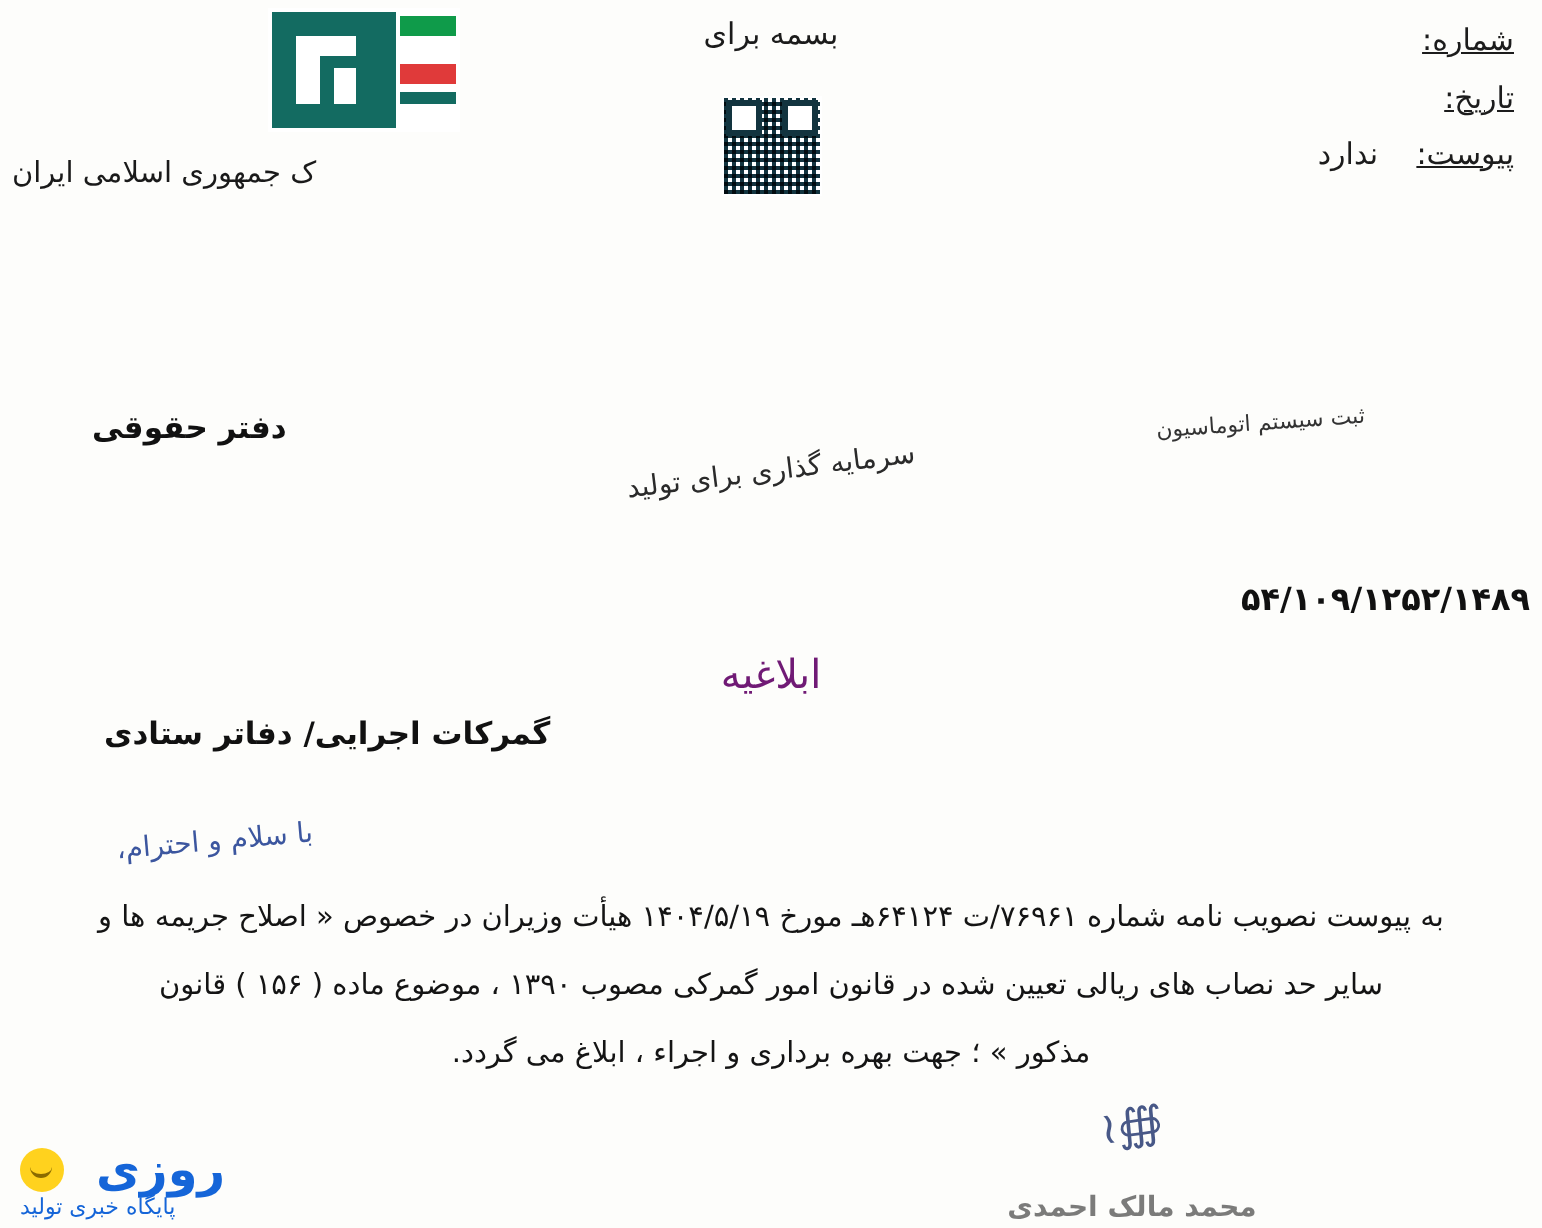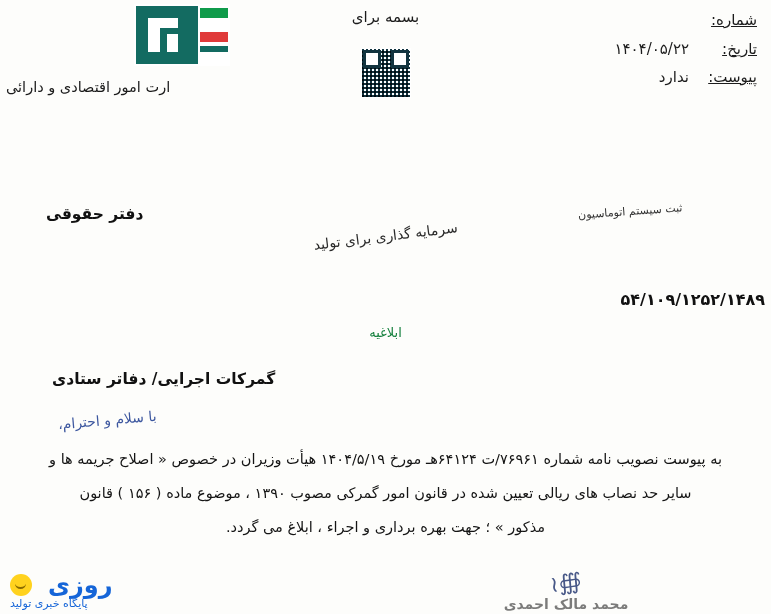--- a/index.html
+++ b/index.html
@@ -139,31 +139,30 @@
     font-weight: bold;
     color: #111;
     letter-spacing: 0.5px;
   }
   .eblagh {
     position: absolute;
     top: 325px;
     left: 0;
     right: 0;
     text-align: center;
-    font-size: 13px;
-    color: #15803d;
+    font-size: 20px;
+    color: #701a75;
   }
   .addressee {
     position: absolute;
     top: 358px;
     left: 52px;
     font-size: 15.5px;
     font-weight: bold;
     color: #111;
-    margin-top: 12px;
   }
   .handwriting {
     position: absolute;
     top: 412px;
     left: 58px;
     font-size: 14px;
     color: #1b3a8f;
     font-family: "DejaVu Serif", serif;
     transform: rotate(-5deg);
     opacity: 0.85;
@@ -199,20 +198,21 @@
     font-family: "DejaVu Serif", serif;
     transform: rotate(-8deg);
     opacity: .8;
   }
   .sig-name {
     font-size: 14px;
     font-weight: bold;
     color: #111;
     opacity: .55;
     letter-spacing: .3px;
+    margin-top: 20px;
   }
 
   
   .news-badge {
     position: absolute;
     bottom: 4px;
     left: 10px;
     display: flex;
     flex-direction: column;
     align-items: flex-end;
@@ -254,21 +254,20 @@
 <body>
 
 <div id="page">
 
   <div class="hdr-meta">
     <div class="row">
       <span class="lbl">شماره:</span>
     </div>
     <div class="row">
       <span class="lbl">تاریخ:</span>
-      <span class="val">۱۴۰۴/۰۵/۲۲</span>
     </div>
     <div class="row">
       <span class="lbl">پیوست:</span>
       <span class="val">ندارد</span>
     </div>
   </div>
 
   <div class="basmala">بسمه برای</div>
 
   <div class="qr">
@@ -282,21 +281,21 @@
         <rect x="2" y="2" width="62" height="58" fill="#136b61"></rect>
         <path d="M14 48 L14 14 L44 14 L44 24 L26 24 L26 48 Z" fill="#ffffff"></path>
         <path d="M33 30 L44 30 L44 48 L33 48 Z" fill="#ffffff"></path>
         <rect x="66" y="4" width="28" height="10" fill="#0f9b4a"></rect>
         <rect x="66" y="16" width="28" height="10" fill="#ffffff"></rect>
         <rect x="66" y="28" width="28" height="10" fill="#e03a3a"></rect>
         <rect x="66" y="42" width="28" height="6" fill="#136b61"></rect>
       </svg>
     </div>
     <div class="org-lines">
-      <div>ارت امور اقتصادی و دارائی</div>
+      <div>ک جمهوری اسلامی ایران</div>
     </div>
   </div>
 
   <div class="office">دفتر حقوقی</div>
   <div class="slogan">سرمایه گذاری برای تولید</div>
   <div class="automation-note">ثبت سیستم اتوماسیون</div>
   <div class="doc-number">۵۴/۱۰۹/۱۲۵۲/۱۴۸۹</div>
   <div class="eblagh">ابلاغیه</div>
   <div class="addressee">گمرکات اجرایی/ دفاتر ستادی</div>
   <div class="handwriting">با سلام و احترام،</div>

